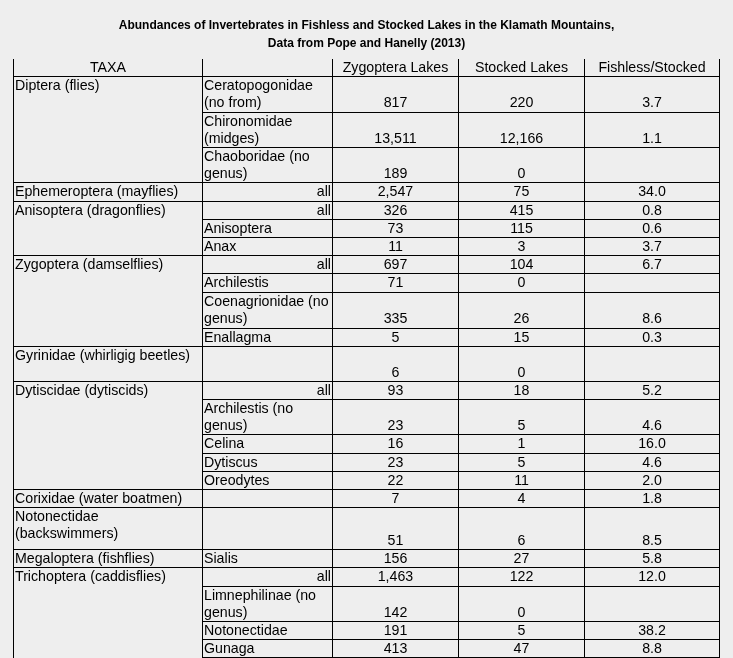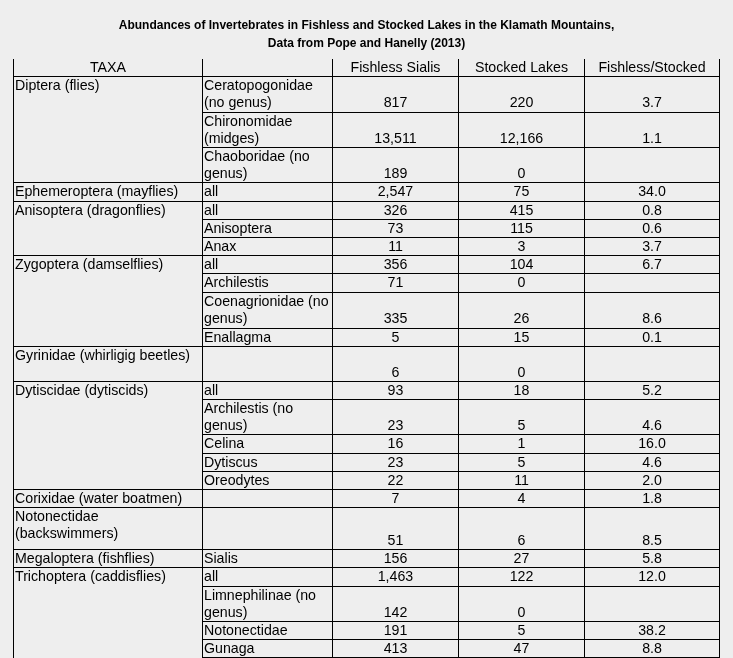--- a/index.html
+++ b/index.html
@@ -27,21 +27,21 @@
       padding: 0 1px;
       line-height: 17.2px;
       vertical-align: bottom;
       font-weight: normal;
       overflow: hidden;
       white-space: normal;
     }
     table.data th { border-top: none; text-align: center; }
     table.data td.taxa { vertical-align: top; text-align: left; }
     table.data td.sub { text-align: left; }
-    table.data td.sub.center { text-align: left; }
+    table.data td.sub.center { text-align: right; }
     table.data td.num { text-align: center; }
     col.c1 { width: 189px; }
     col.c2 { width: 130px; }
     col.c3 { width: 126px; }
     col.c4 { width: 126px; }
     col.c5 { width: 135px; }
   </style>
 </head>
 <body>
 
@@ -55,29 +55,29 @@
     <col class="c1">
       <col class="c2">
       <col class="c3">
       <col class="c4">
       <col class="c5">
   </colgroup>
   <thead>
     <tr>
       <th>TAXA</th>
       <th></th>
-      <th>Fishless Sialis</th>
+      <th>Zygoptera Lakes</th>
       <th>Stocked Lakes</th>
       <th>Fishless/Stocked</th>
     </tr>
   </thead>
   <tbody id="tbody">
       <tr style="height: 35px;">
         <td class="taxa" rowspan="3">Diptera (flies)</td>
-        <td class="sub">Ceratopogonidae (no genus)</td>
+        <td class="sub">Ceratopogonidae (no from)</td>
         <td class="num">817</td>
         <td class="num">220</td>
         <td class="num">3.7</td>
       </tr>
       <tr style="height: 35px;">
         <td class="sub">Chironomidae (midges)</td>
         <td class="num">13,511</td>
         <td class="num">12,166</td>
         <td class="num">1.1</td>
       </tr>
@@ -109,41 +109,41 @@
       </tr>
       <tr>
         <td class="sub">Anax</td>
         <td class="num">11</td>
         <td class="num">3</td>
         <td class="num">3.7</td>
       </tr>
       <tr>
         <td class="taxa" rowspan="4">Zygoptera (damselflies)</td>
         <td class="sub center">all</td>
-        <td class="num">356</td>
+        <td class="num">697</td>
         <td class="num">104</td>
         <td class="num">6.7</td>
       </tr>
       <tr>
         <td class="sub">Archilestis</td>
         <td class="num">71</td>
         <td class="num">0</td>
         <td class="num"></td>
       </tr>
       <tr style="height: 36px;">
         <td class="sub">Coenagrionidae (no genus)</td>
         <td class="num">335</td>
         <td class="num">26</td>
         <td class="num">8.6</td>
       </tr>
       <tr>
         <td class="sub">Enallagma</td>
         <td class="num">5</td>
         <td class="num">15</td>
-        <td class="num">0.1</td>
+        <td class="num">0.3</td>
       </tr>
       <tr style="height: 35px;">
         <td class="taxa" rowspan="1">Gyrinidae (whirligig beetles)</td>
         <td class="sub"></td>
         <td class="num">6</td>
         <td class="num">0</td>
         <td class="num"></td>
       </tr>
       <tr>
         <td class="taxa" rowspan="5">Dytiscidae (dytiscids)</td>

